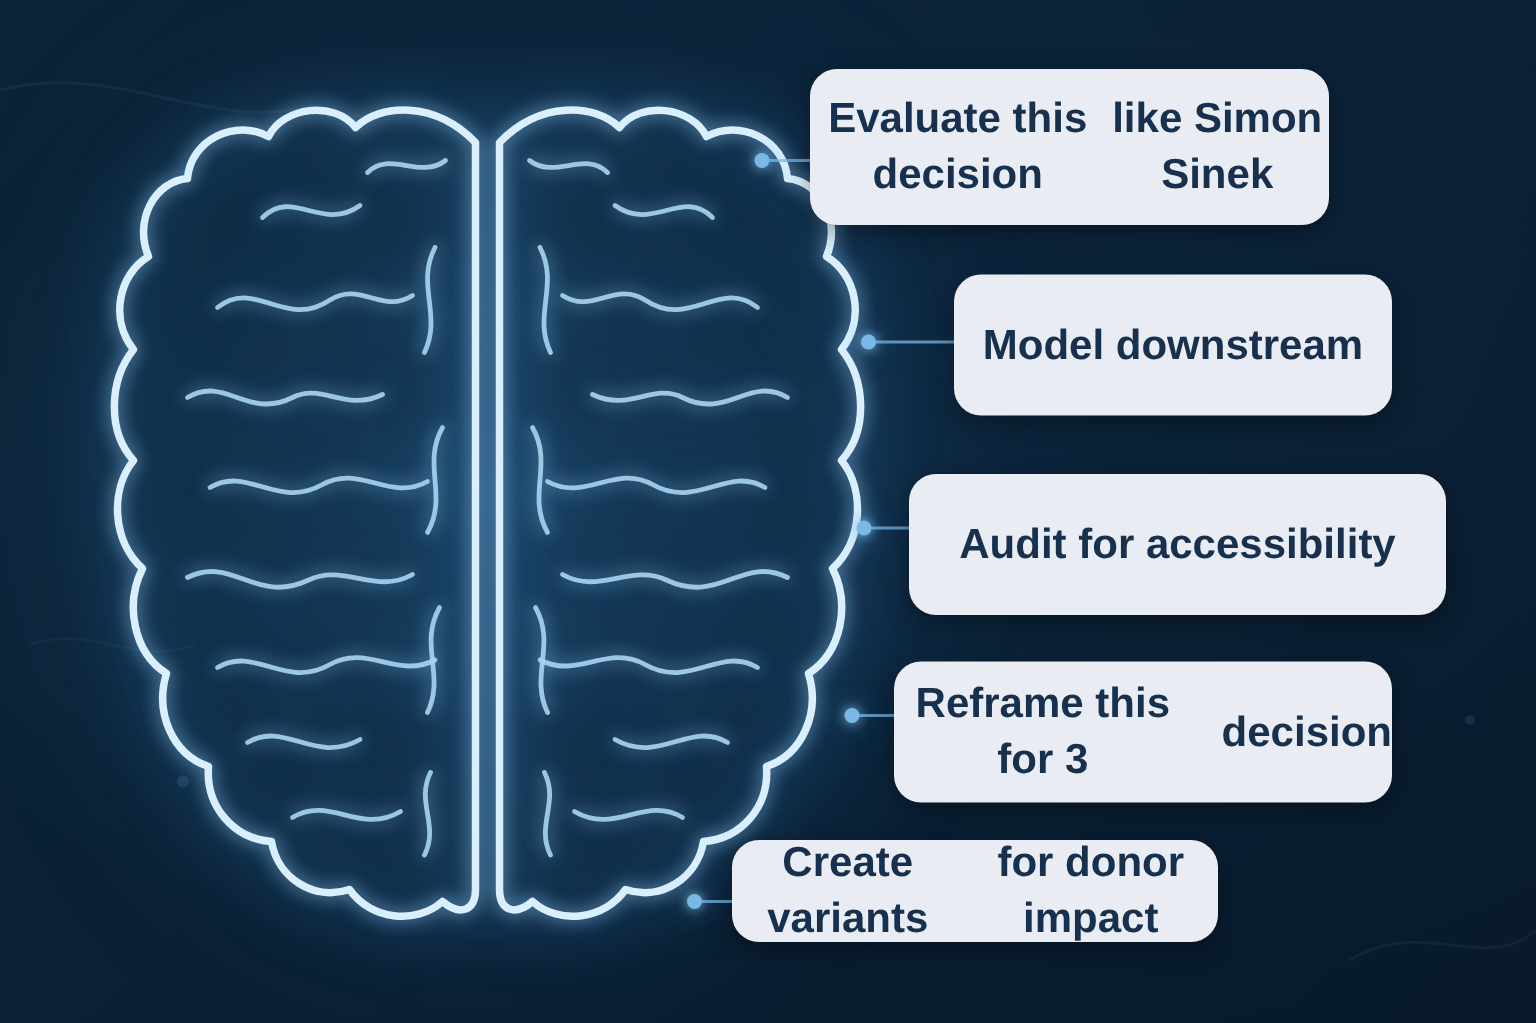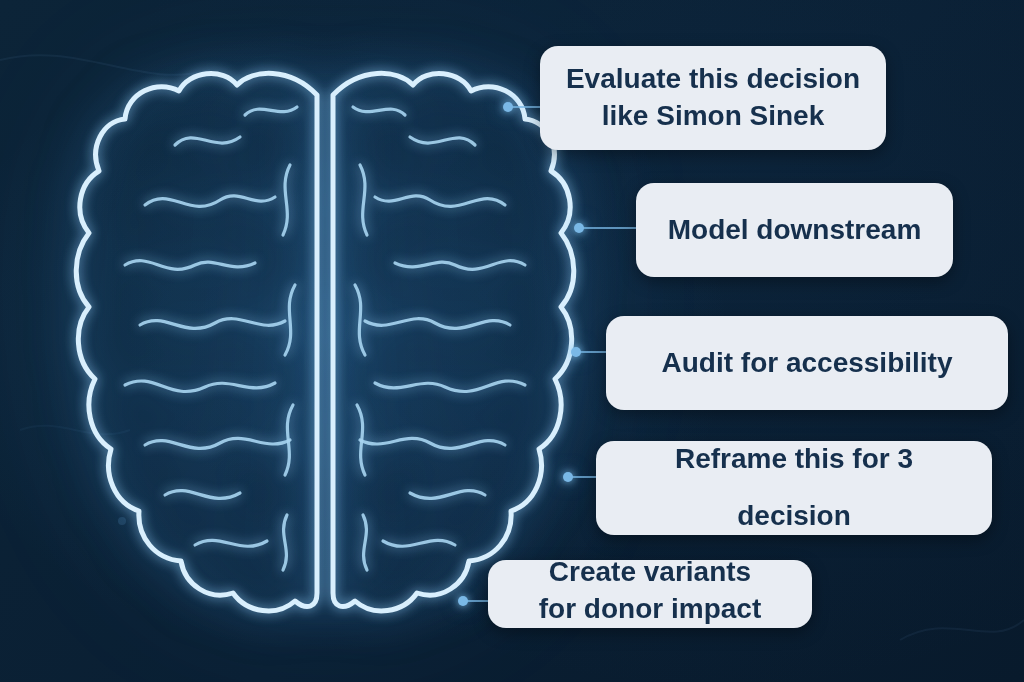--- a/index.html
+++ b/index.html
@@ -22,30 +22,30 @@
       drop-shadow(0 0 55px rgba(45,115,180,0.40));
   }
   .brain-svg path{fill:none;stroke-linecap:round;stroke-linejoin:round;}
   .outline{stroke:#d9effd;stroke-width:5;}
   .gyri{stroke:#a9d6f2;stroke-width:3.2;opacity:0.9;}
   .callout{
     position:absolute;
     background:#e9edf3;
     border-radius:18px;
     color:#16304d;
-    display:flex;flex-direction:column;align-items:center;justify-content:center;
+    display:flex;flex-direction:row;align-items:center;justify-content:center;
     text-align:center;
     font-size:28px;font-weight:700;line-height:1.32;
     box-shadow:0 5px 16px rgba(0,0,0,0.35);
   }
   .callout span{display:block;}
   .c1{left:540px;top:46px;width:346px;height:104px;}
-  .c2{left:636px;top:183px;width:317px;height:94px;}
-  .c3{left:606px;top:316px;width:402px;height:94px;text-align:center;}
-  .c4{left:596px;top:441px;width:396px;height:94px;gap:20px;}
+  .c2{left:636px;top:183px;width:292px;height:94px;}
+  .c3{left:606px;top:316px;width:358px;height:94px;text-align:center;}
+  .c4{left:596px;top:441px;width:332px;height:94px;gap:20px;}
   .c5{left:488px;top:560px;width:324px;height:68px;justify-content:flex-end;}
   .connector{
     position:absolute;height:2px;
     background:rgba(122,184,230,0.75);
   }
   .connector .dot{
     position:absolute;left:-9px;top:-4px;
     width:10px;height:10px;border-radius:50%;
     background:#7ab8e6;
     box-shadow:0 0 8px rgba(130,195,240,0.95), 0 0 18px rgba(90,160,220,0.6);

